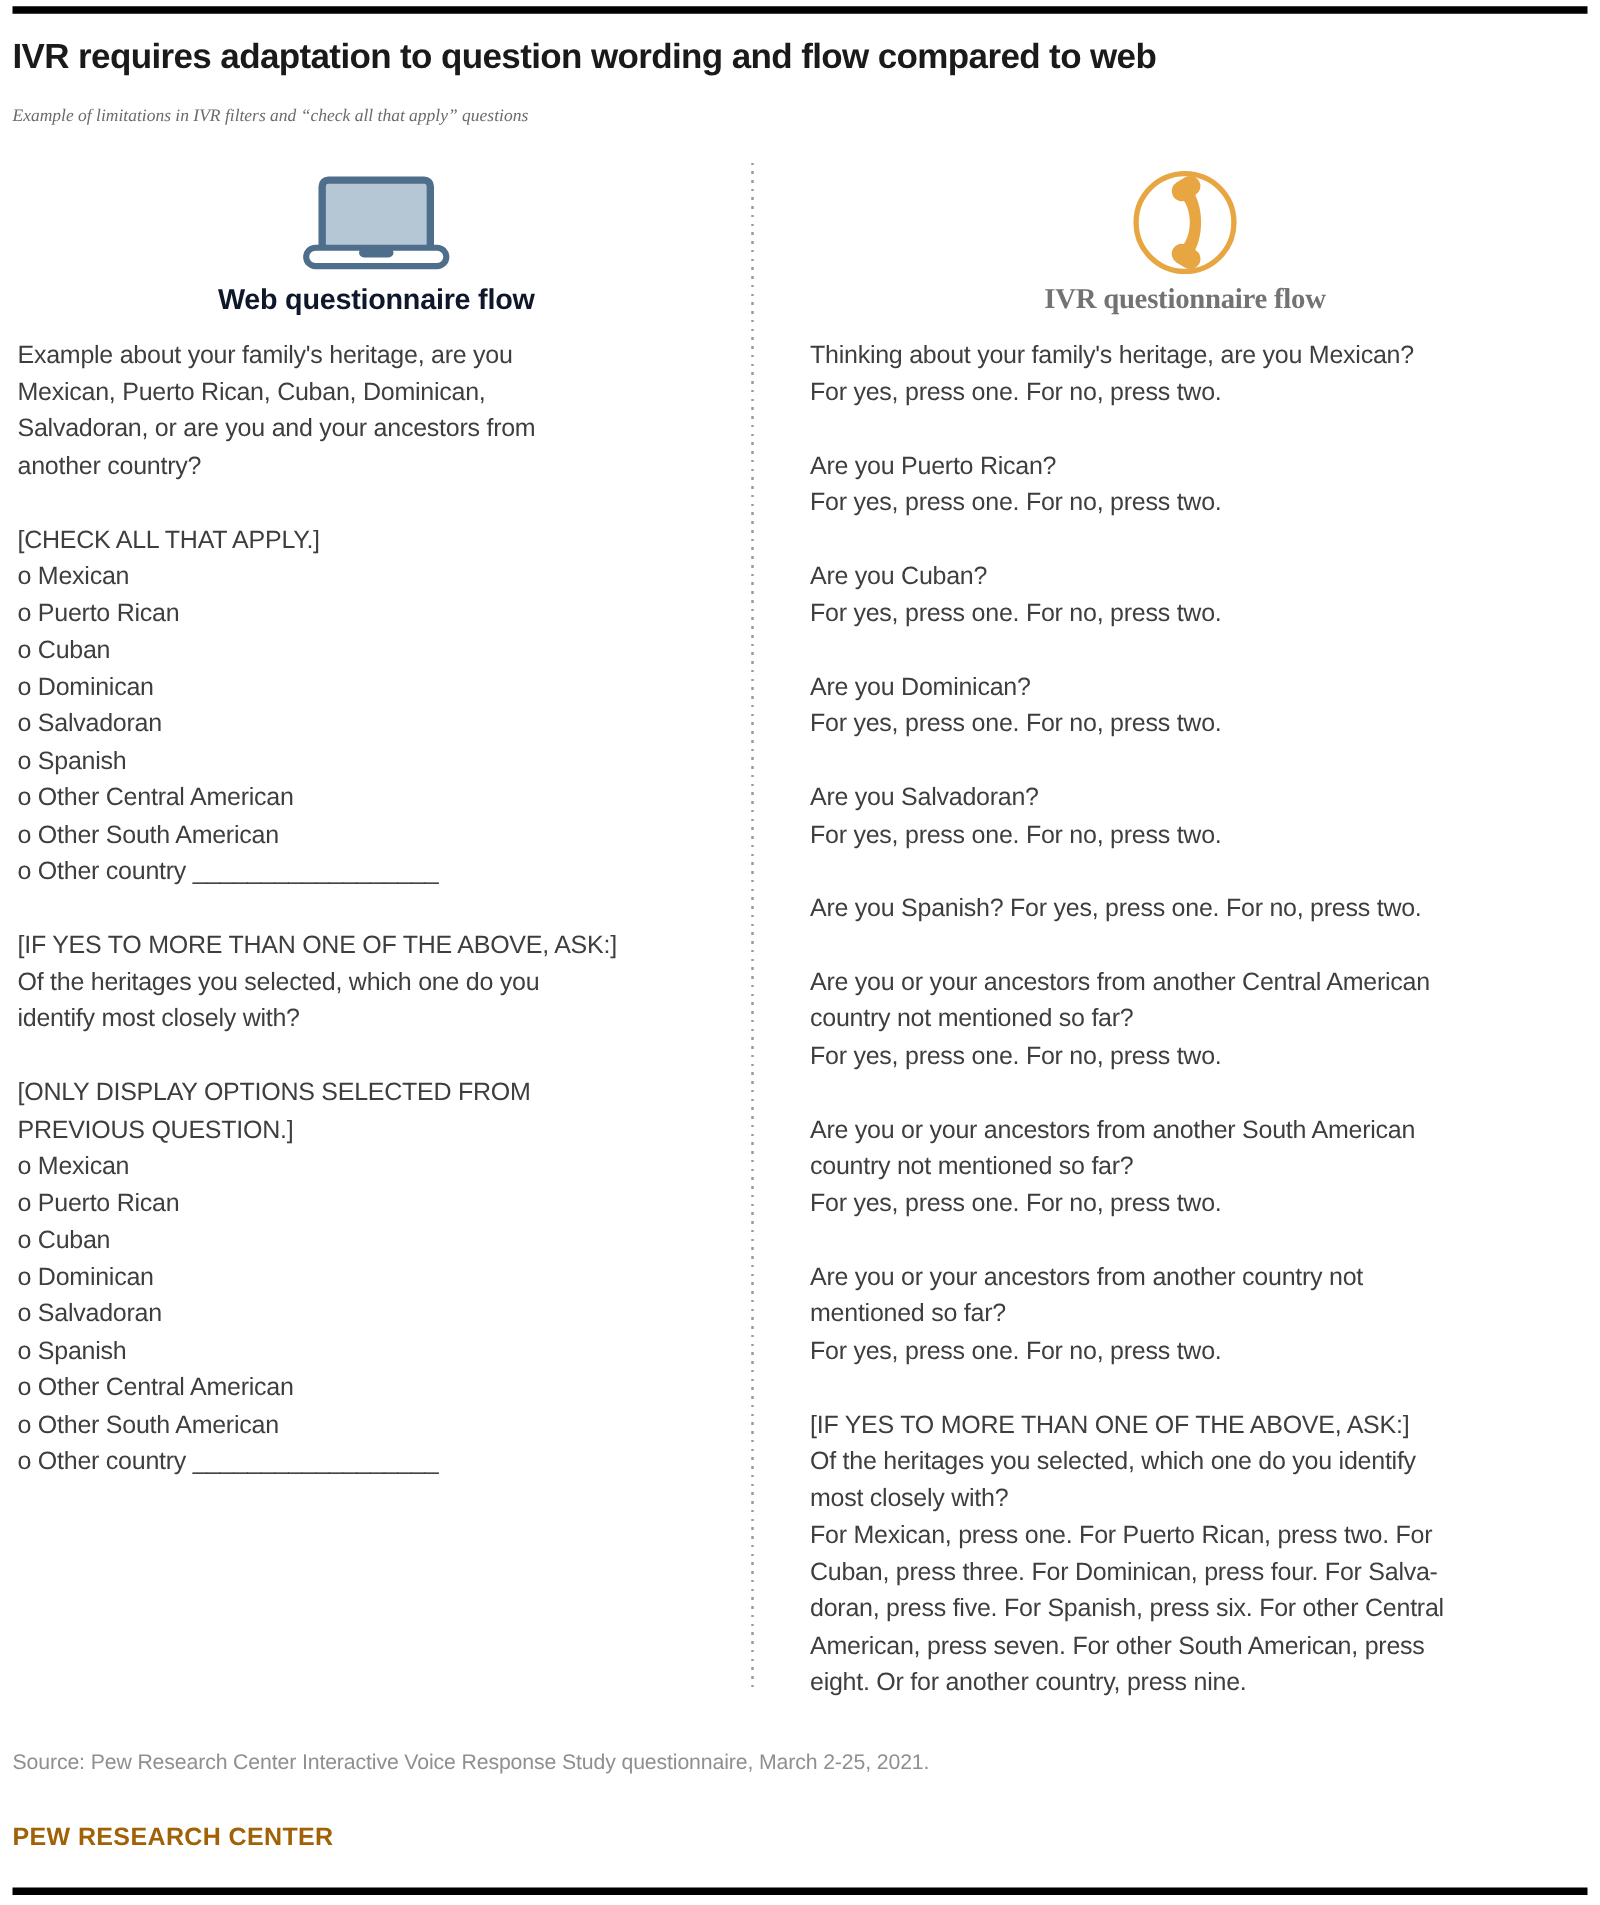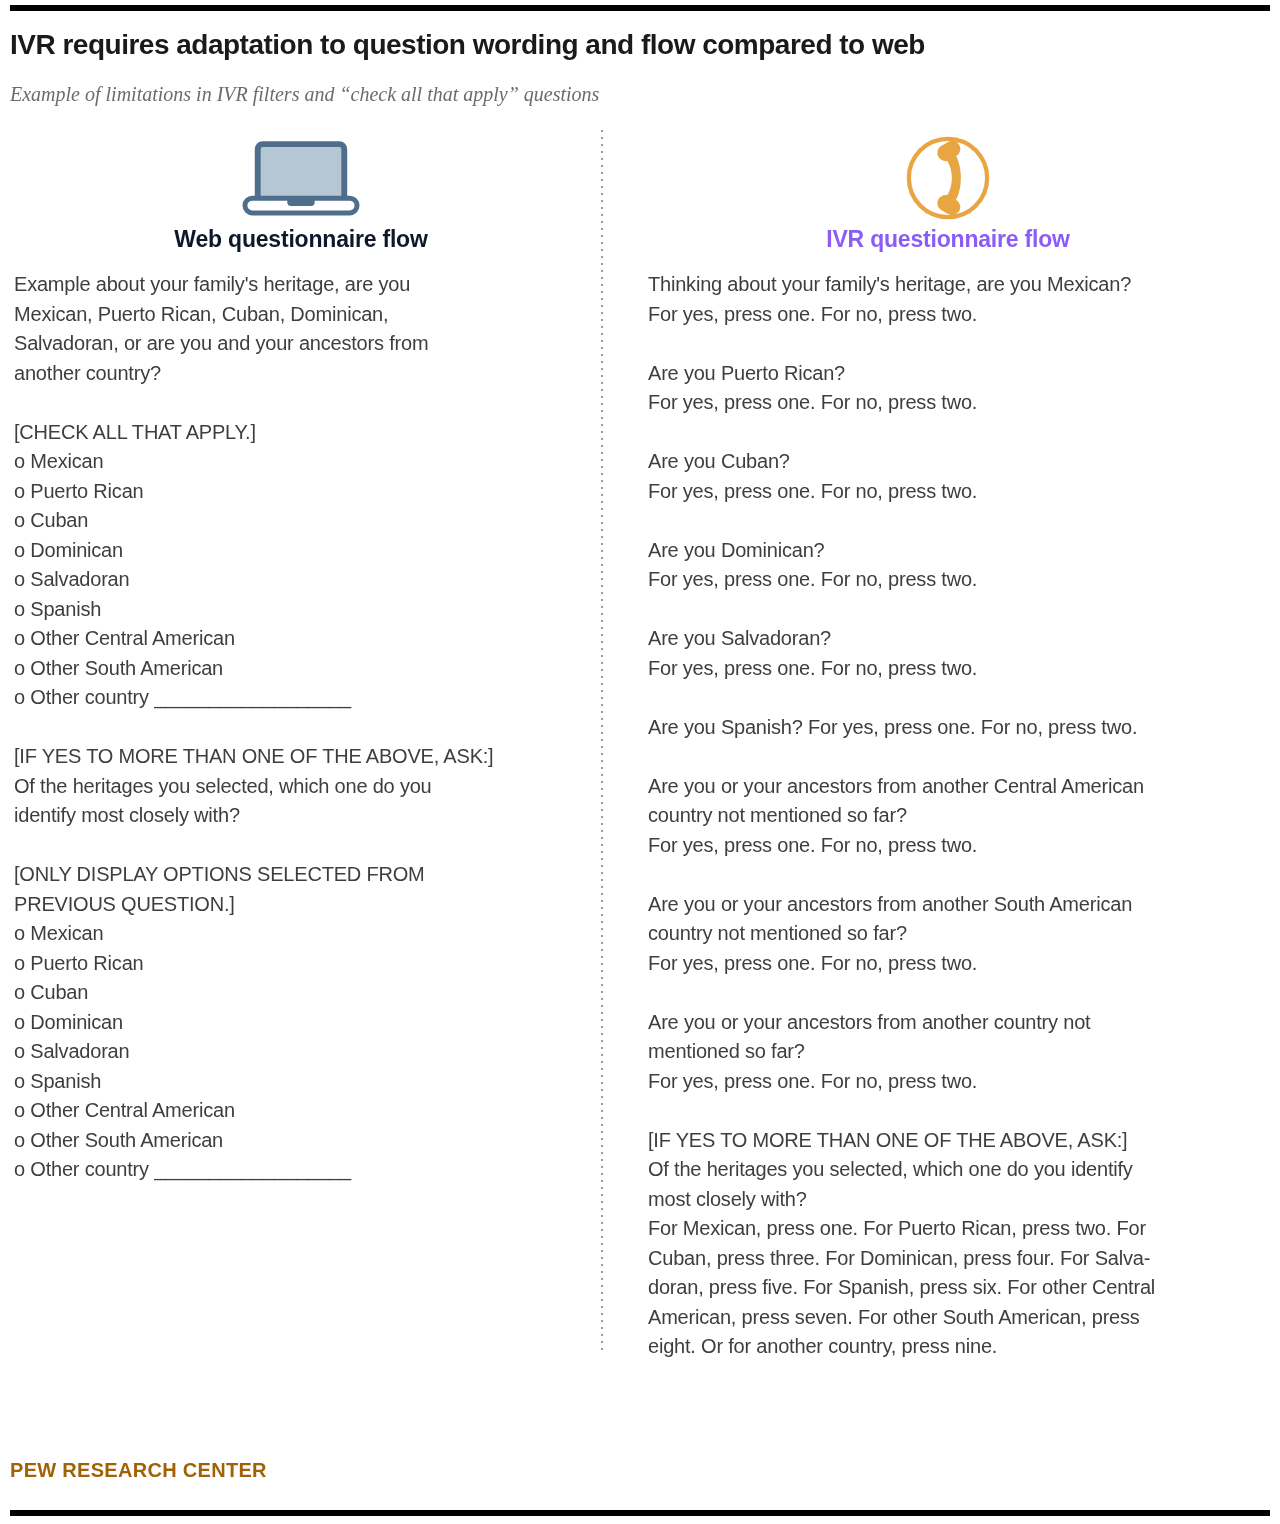--- a/index.html
+++ b/index.html
@@ -10,31 +10,31 @@
   .rule{position:absolute;left:10px;width:1260px;height:6px;background:#000;}
   .rule.top{top:5px;}
   .rule.bottom{top:1510px;}
   .title{
     position:absolute;left:10px;top:28px;width:1200px;
     font-size:28px;font-weight:bold;color:#1a1a1a;letter-spacing:-0.5px;line-height:34px;
   }
   .subtitle{
     position:absolute;left:10px;top:82px;width:1100px;
     font-family:"Liberation Serif", serif;font-style:italic;
-    font-size:20px;color:#6b6b6b;line-height:24px;
+    font-size:14px;color:#6b6b6b;line-height:24px;
   }
   .column{position:absolute;top:130px;}
   .column.web{left:14px;width:574px;}
   .column.ivr{left:648px;width:600px;}
   .icon-box{height:96px;display:flex;align-items:center;justify-content:center;}
   .col-heading{
     text-align:center;font-size:23px;font-weight:bold;line-height:26px;letter-spacing:-0.2px;
   }
   .column.web .col-heading{color:#0f172a;}
-  .column.ivr .col-heading{color:#8b5cf6;}
+  .column.ivr .col-heading{color:#737373;font-family:Liberation Serif, serif;}
   .col-body{margin-top:18px;}
   .col-body p{
     margin:0 0 29.5px 0;font-size:20px;line-height:29.5px;color:#3e3e3e;
     letter-spacing:-0.2px;white-space:pre-line;
   }
   .col-body p:last-child{margin-bottom:0;}
   .divider{
     position:absolute;left:601px;top:130px;width:2px;height:1222px;
     background-image:repeating-linear-gradient(to bottom,#9a9a9a 0 2px,transparent 2px 7px);
   }
@@ -136,16 +136,17 @@
 most closely with?
 For Mexican, press one. For Puerto Rican, press two. For
 Cuban, press three. For Dominican, press four. For Salva-
 doran, press five. For Spanish, press six. For other Central
 American, press seven. For other South American, press
 eight. Or for another country, press nine.</p>
   </div>
 </div>
 
 <div class="source">
+  <div>Source: Pew Research Center Interactive Voice Response Study questionnaire, March 2-25, 2021.</div>
 </div>
 <div class="brand">PEW RESEARCH CENTER</div>
 
 <div class="rule bottom"></div>
 
 </body></html>

